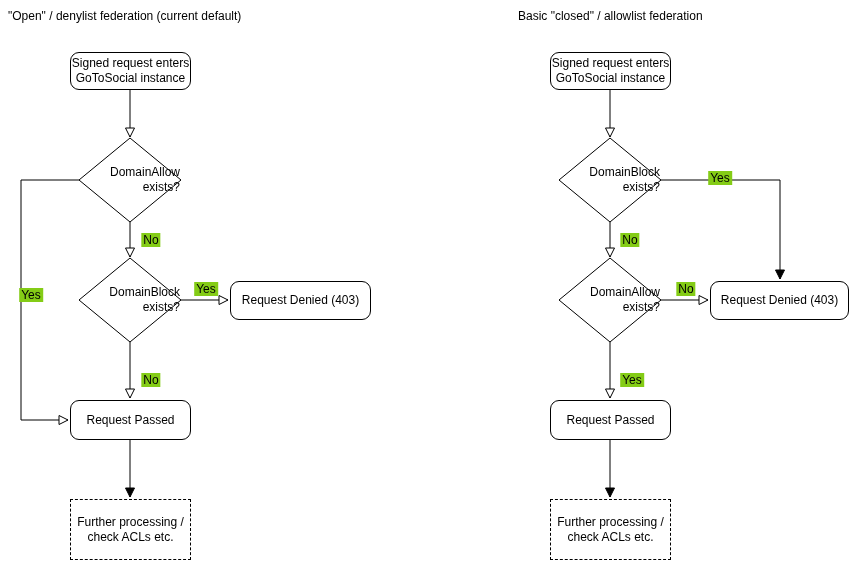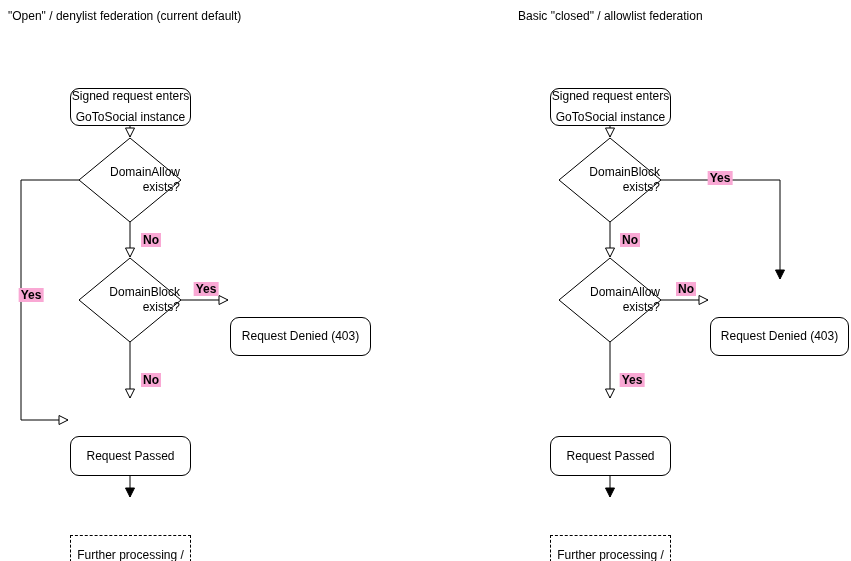--- a/index.html
+++ b/index.html
@@ -40,45 +40,43 @@
   .node {
     position: absolute;
     box-sizing: border-box;
     background: #ffffff;
     border: 1px solid #000000;
     border-radius: 9px;
     display: flex;
     align-items: center;
     justify-content: center;
     text-align: center;
-    line-height: 21px;
+    line-height: 15px;
     white-space: pre-line;
-    margin-top: 36px;
   }
   .node.dashed {
     border: 1px dashed #000000;
     border-radius: 0;
   }
   .diamond-label {
     position: absolute;
     width: 100px;
     text-align: right;
     line-height: 15px;
     white-space: pre-line;
     transform: translate(-50%, -50%);
     pointer-events: none;
   }
   .edge-label {
     position: absolute;
-    background: #f9a8d4;
+    background: #84cc16;
     padding: 0 2px;
     line-height: 14px;
     transform: translate(-50%, -50%);
     white-space: nowrap;
-    font-weight: bold;
   }
 </style>
 </head>
 <body>
 
 <div class="canvas">
 
   <svg class="edge-layer" width="851" height="561" viewBox="0 0 851 561">
     <defs>
       <marker id="arrowOpen" markerUnits="userSpaceOnUse" markerWidth="12" markerHeight="12" refX="10.5" refY="6" orient="auto">

